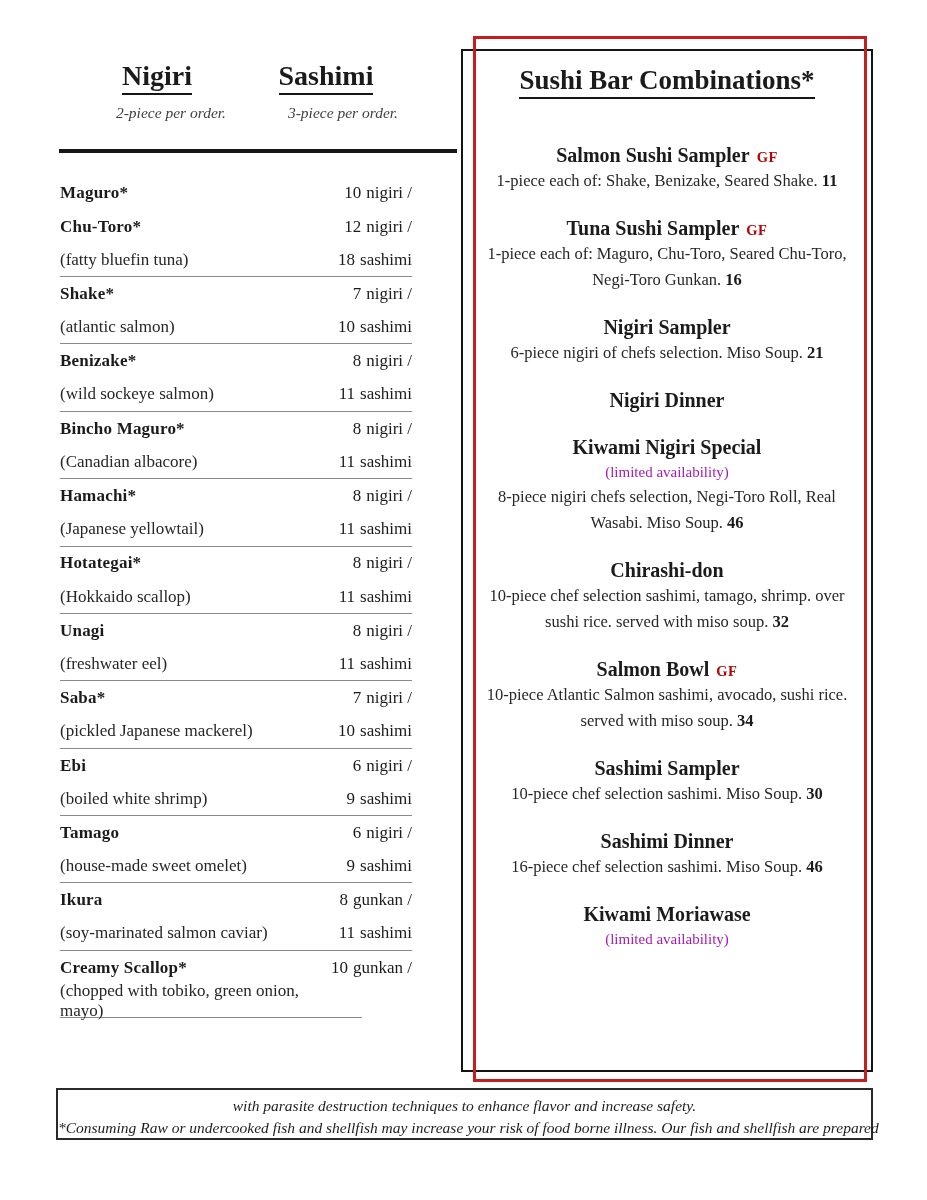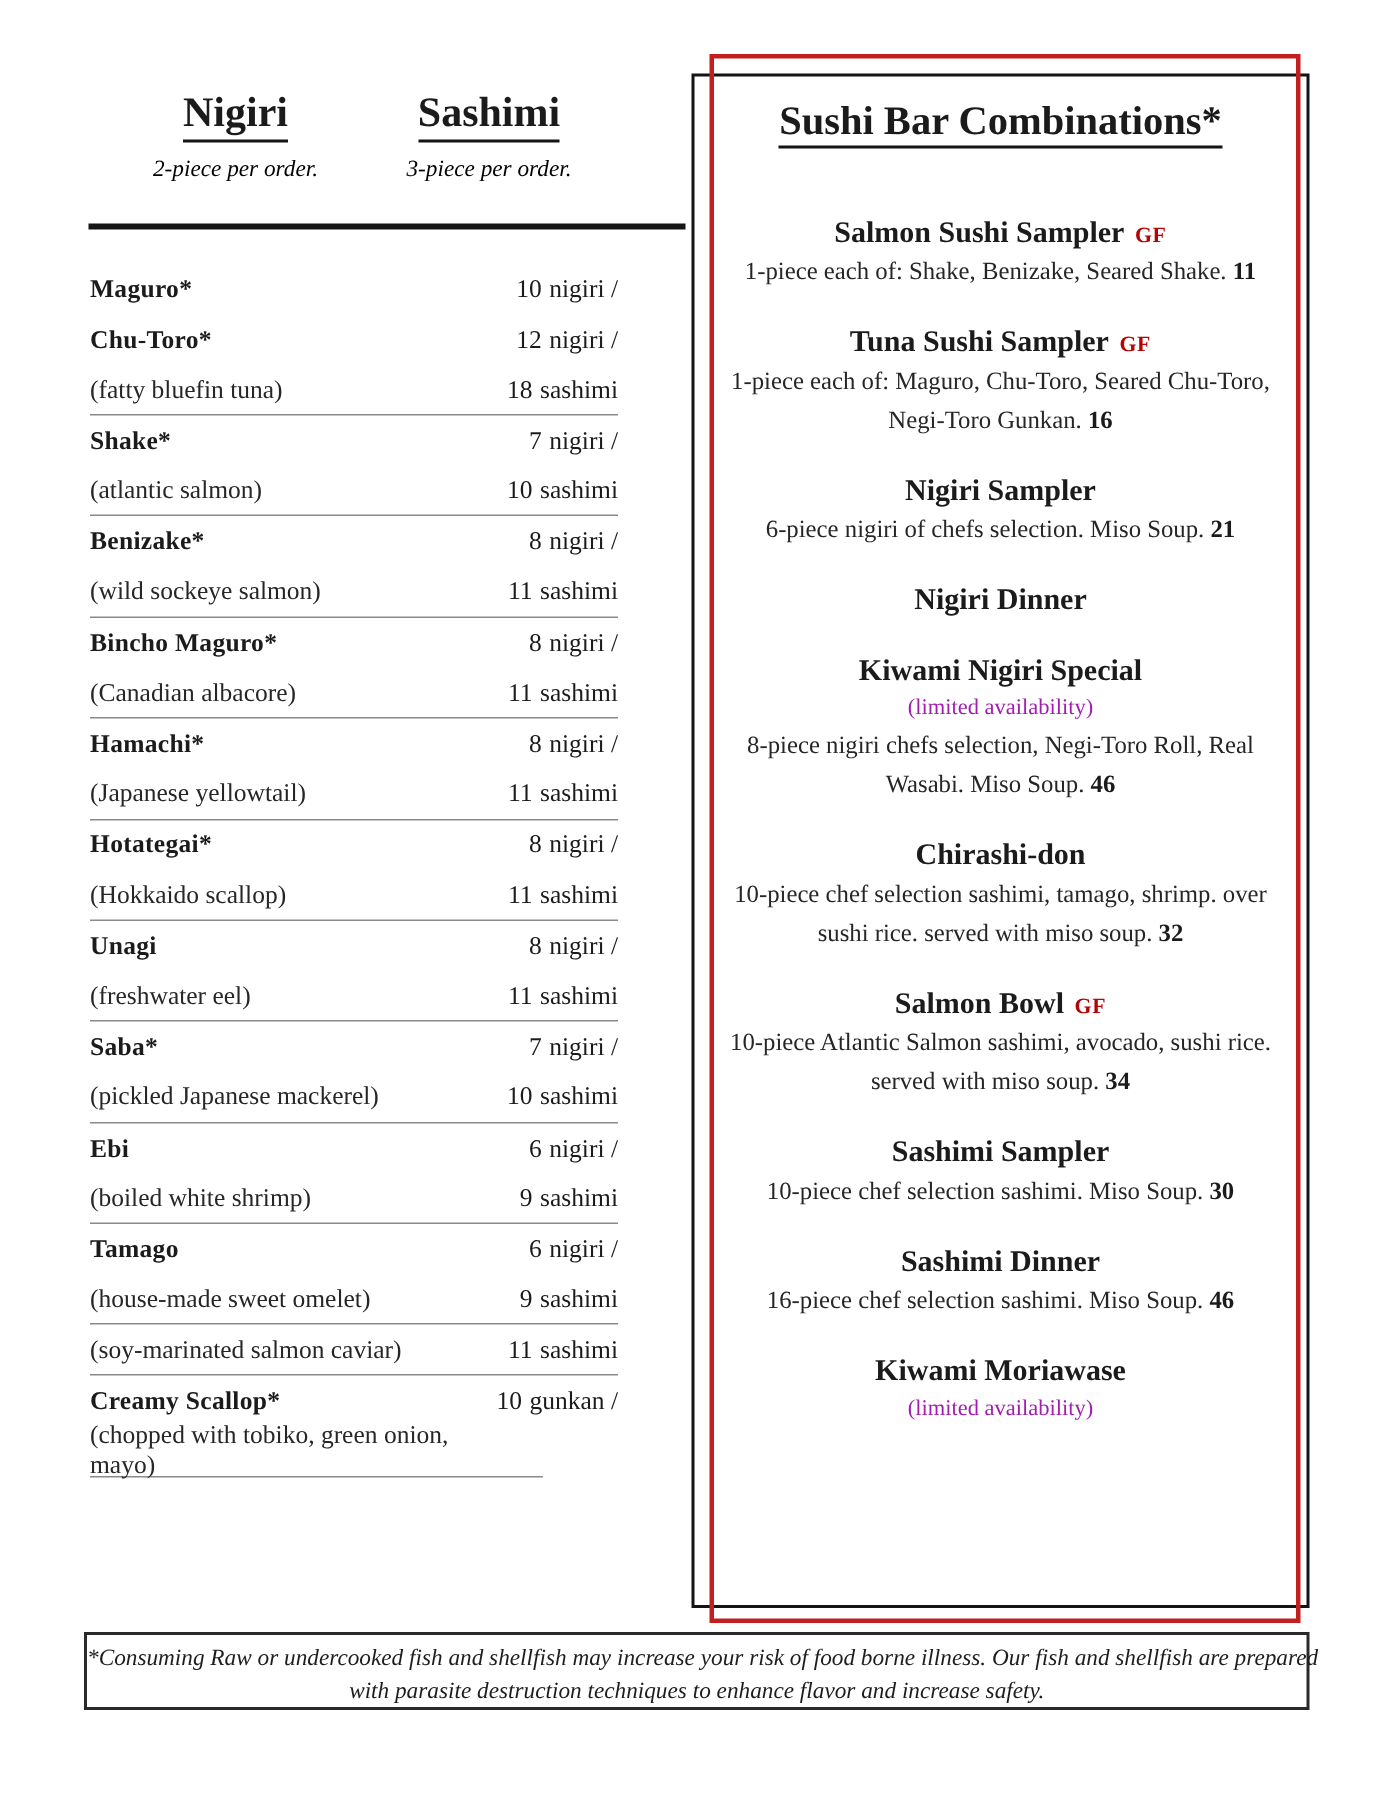--- a/index.html
+++ b/index.html
@@ -13,21 +13,21 @@
     width:927px;height:1200px;position:relative;overflow:hidden;
     background:#ffffff;color:var(--ink);
     font-family:"Liberation Serif","DejaVu Serif",serif;
   }
   .u{border-bottom:2.5px solid #141414;padding-bottom:2px;}
 
   
   .col-hdr{position:absolute;top:60px;font-size:28px;font-weight:700;text-align:center;}
   .col-hdr.nigiri{left:88px;width:138px;}
   .col-hdr.sashimi{left:254px;width:144px;}
-  .col-sub{position:absolute;top:104px;font-style:italic;font-size:15.5px;text-align:center;color:#000000;}
+  .col-sub{position:absolute;top:104px;font-style:italic;font-size:15.5px;text-align:right;color:#404040;}
   .col-sub.nigiri{left:88px;width:138px;}
   .col-sub.sashimi{left:254px;width:144px;}
   .divider{position:absolute;left:59px;top:149px;width:398px;height:4px;background:#161616;}
 
   
   .menu-list{position:absolute;left:60px;top:176px;width:352px;}
   .mrow{width:100%;height:33.7px;display:flex;justify-content:space-between;align-items:center;font-size:17px;}
   .desc-row{border-bottom:1.4px solid #8a8a8a;}
   .desc-row.short{width:302px;}
   .item-name{font-weight:700;letter-spacing:0.2px;}
@@ -181,20 +181,24 @@
         <span class="item-name">Tamago</span>
         <span class="price"><span class="num">6</span><span class="unit">nigiri /</span></span>
       </div>
       <div class="mrow desc-row">
         <span class="item-desc">(house-made sweet omelet)</span>
         <span class="price"><span class="num">9</span><span class="unit">sashimi</span></span>
       </div>
     </div>
 
     <div class="item">
+      <div class="mrow name-row">
+        <span class="item-name">Ikura</span>
+        <span class="price"><span class="num">8</span><span class="unit">gunkan /</span></span>
+      </div>
       <div class="mrow desc-row">
         <span class="item-desc">(soy-marinated salmon caviar)</span>
         <span class="price"><span class="num">11</span><span class="unit">sashimi</span></span>
       </div>
     </div>
 
     <div class="item">
       <div class="mrow name-row">
         <span class="item-name">Creamy Scallop*</span>
         <span class="price"><span class="num">10</span><span class="unit">gunkan /</span></span>
@@ -313,15 +317,15 @@
         <div class="combo-name-line">
           <span class="combo-name">Kiwami Moriawase</span>
         </div>
         <div class="combo-note">(limited availability)</div>
       </div>
 
   </div>
 </div>
 
 <div class="footer-box">
+  <div>with  parasite destruction techniques to enhance flavor and increase safety.</div>
   <div>*Consuming Raw or undercooked fish and shellfish may increase your risk of food borne illness. Our fish and shellfish are prepared</div>
-  <div>with  parasite destruction techniques to enhance flavor and increase safety.</div>
 </div>
 
 </body></html>

